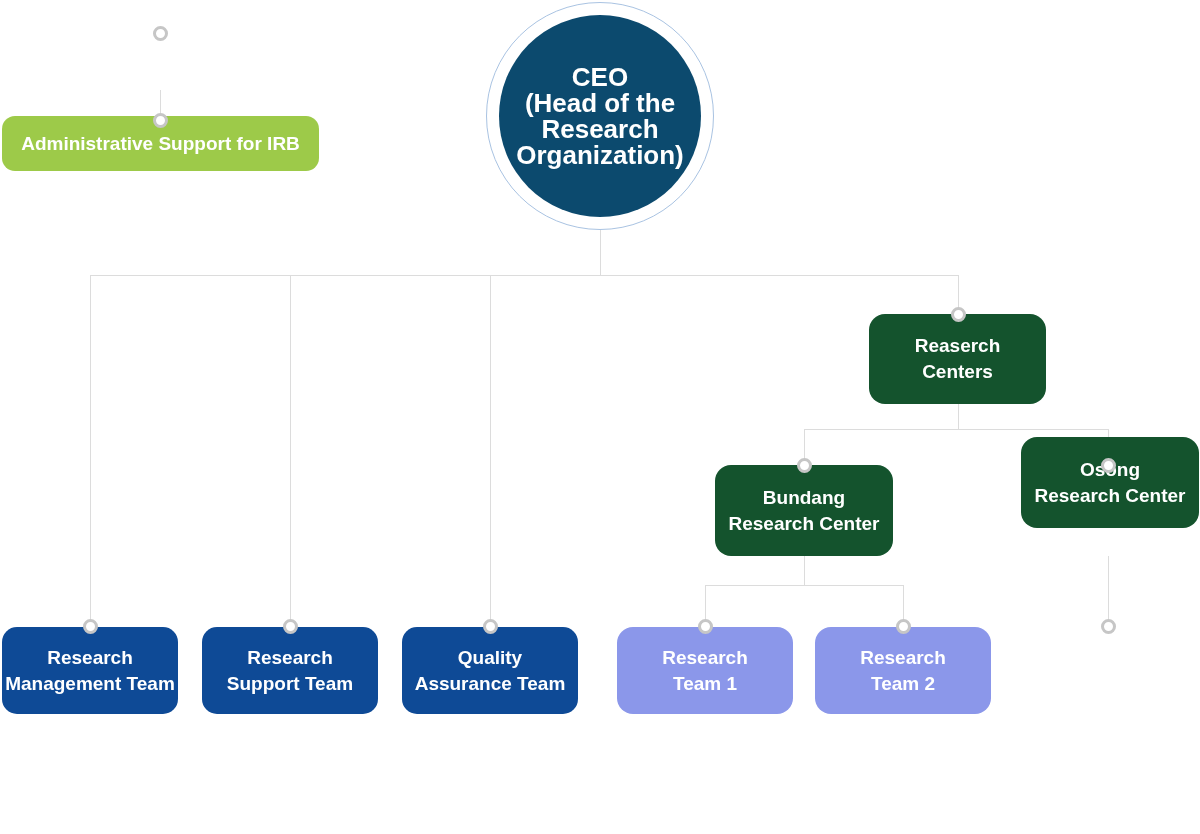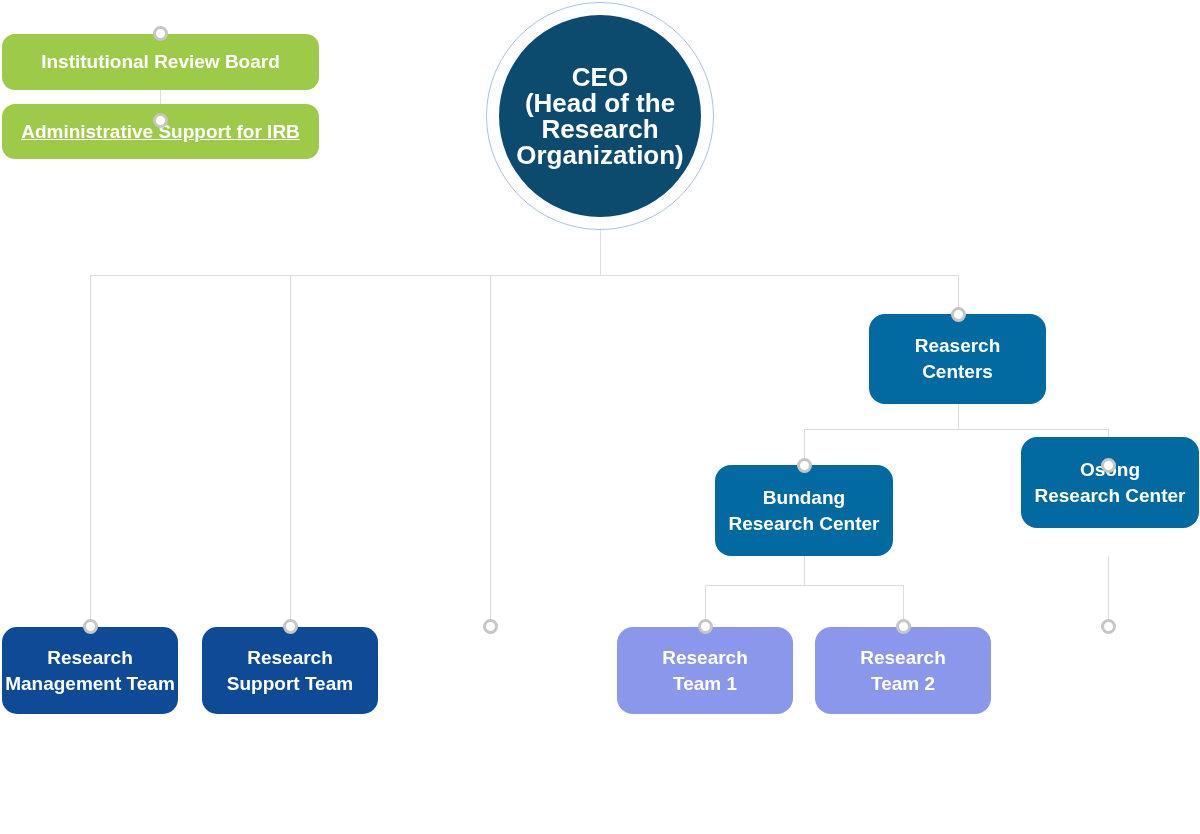--- a/index.html
+++ b/index.html
@@ -41,21 +41,21 @@
     color: #ffffff;
     font-weight: bold;
     font-size: 19px;
     line-height: 26px;
     white-space: pre-line;
     z-index: 2;
     box-sizing: border-box;
   }
   .green { background: #9dca49; border-radius: 13px; }
   .darkblue { background: #0e4a96; border-radius: 15px; }
-  .indigo { background: #0369a1; border-radius: 16px; }
+  .indigo { background: #14532d; border-radius: 16px; }
   .lavender { background: #8b97ea; border-radius: 16px; }
   
   .ceo-ring {
     position: absolute;
     left: 486px;
     top: 2px;
     width: 228px;
     height: 228px;
     border: 1px solid #a9c3e2;
     border-radius: 50%;
@@ -97,24 +97,21 @@
   <div class="line vline" style="left:958px; top:404px; height:25px;"></div>
   <div class="line hline" style="left:804px; top:429px; width:304px;"></div>
   <div class="line vline" style="left:804px; top:429px; height:36px;"></div>
   <div class="line vline" style="left:1108px;top:429px; height:36px;"></div>
   <div class="line vline" style="left:804px; top:556px; height:29px;"></div>
   <div class="line hline" style="left:705px; top:585px; width:198px;"></div>
   <div class="line vline" style="left:705px; top:585px; height:35px;"></div>
   <div class="line vline" style="left:903px; top:585px; height:35px;"></div>
   <div class="line vline" style="left:1108px;top:556px; height:64px;"></div>
 
-  <div class="node green" style="left:2px; top:34px; width:317px; height:56px;">
-    <span>Institutional Review Board</span>
-  </div>
-  <div class="node green" style="left:2px; top:104px; width:317px; height:55px;text-decoration:underline;">
+  <div class="node green" style="left:2px; top:116px; width:317px; height:55px;">
     <span>Administrative Support for IRB</span>
   </div>
 
   <div class="ceo-ring"></div>
   <div class="ceo-circle">
     <span>CEO
 (Head of the
 Research
 Organization)</span>
   </div>
@@ -133,20 +130,24 @@
   </div>
 
   <div class="node darkblue" style="left:2px; top:627px; width:176px; height:87px;">
     <span>Research
 Management Team</span>
   </div>
   <div class="node darkblue" style="left:202px; top:627px; width:176px; height:87px;">
     <span>Research
 Support Team</span>
   </div>
+  <div class="node darkblue" style="left:402px; top:627px; width:176px; height:87px;">
+    <span>Quality
+Assurance Team</span>
+  </div>
 
   <div class="node lavender" style="left:617px; top:627px; width:176px; height:87px;">
     <span>Research
 Team 1</span>
   </div>
   <div class="node lavender" style="left:815px; top:627px; width:176px; height:87px;">
     <span>Research
 Team 2</span>
   </div>
 

